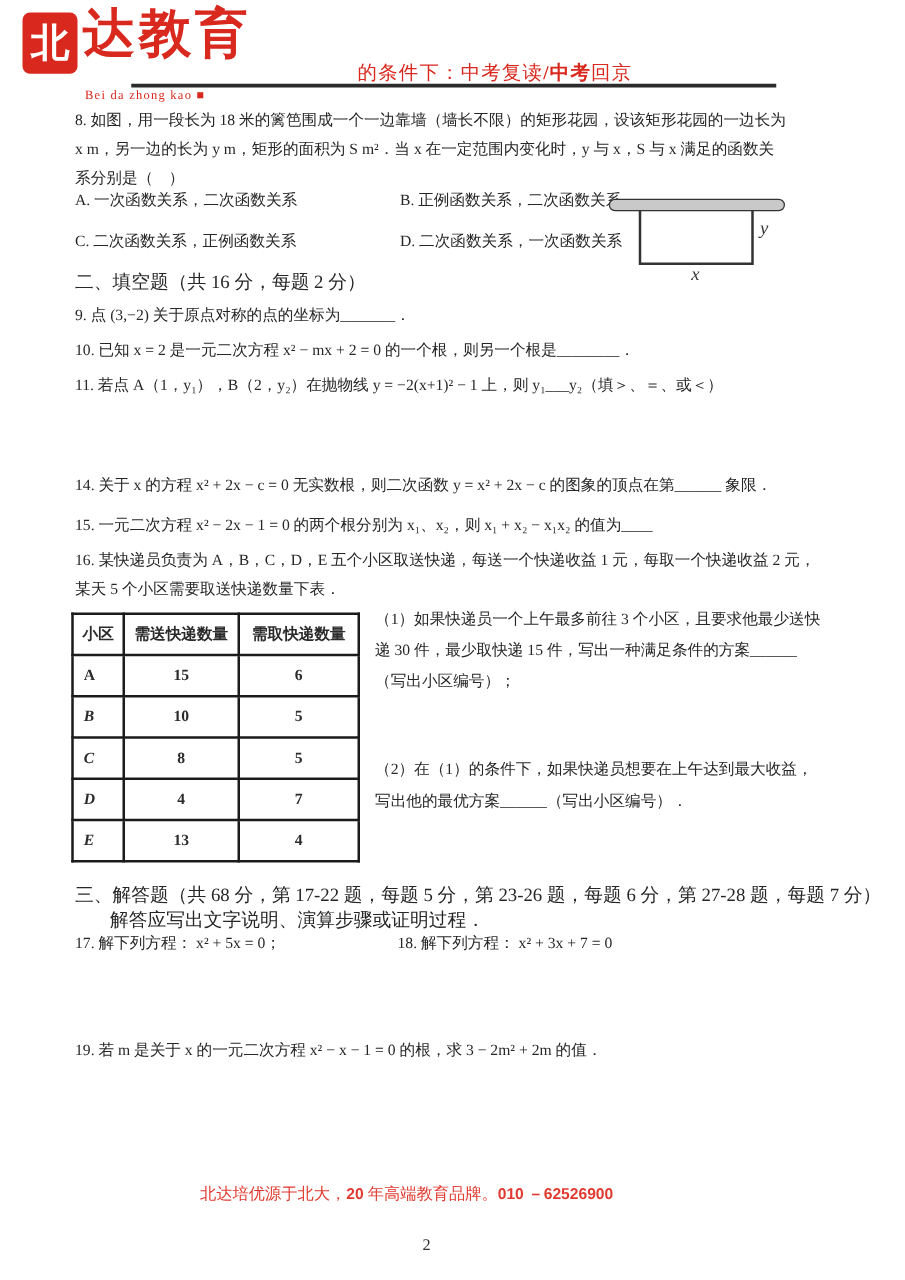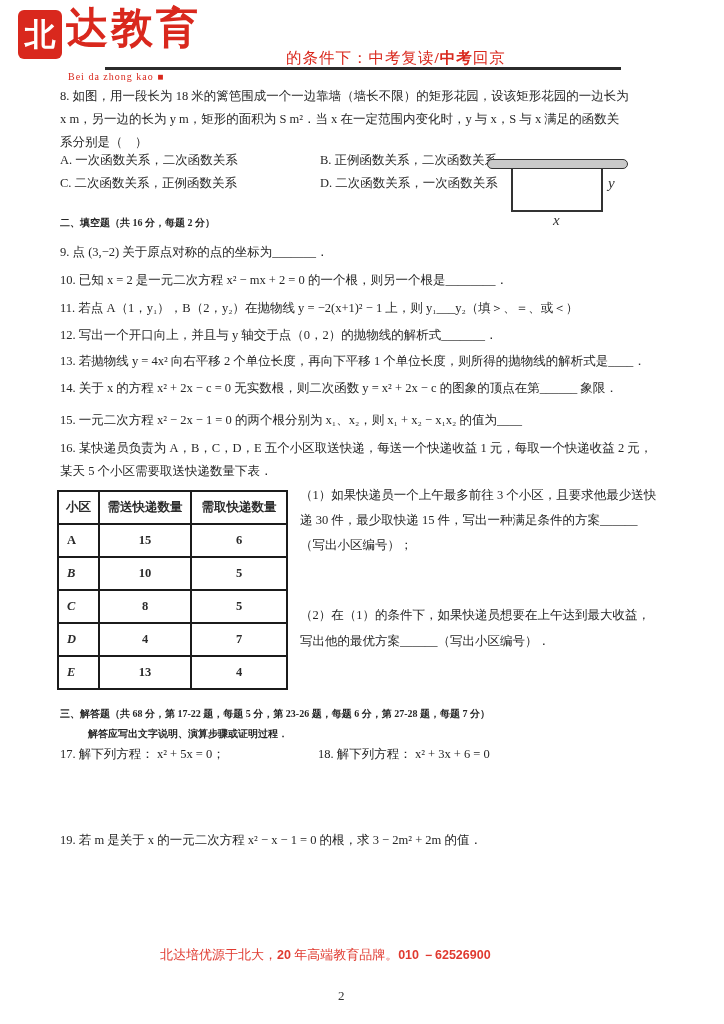--- a/index.html
+++ b/index.html
@@ -47,21 +47,21 @@
     position:absolute; left:487px; top:159px; width:141px; height:10px;
     background:var(--wall-fill); border:1.5px solid #333; border-radius:5px; z-index:2;
   }
   .garden-rect {
     position:absolute; left:511px; top:166px; width:92px; height:46px;
     background:#fff; border:2px solid #333; z-index:1;
   }
   .diagram-label { position:absolute; font-style:italic; font-size:15px; color:#333; z-index:3; }
 
   
-  .heading { font-weight:bold; font-size:10px; }
+  .heading { font-weight:normal; font-size:15px; }
   .body-line { position:absolute; left:60px; white-space:nowrap; }
 
   
   .dtable { position:absolute; left:57px; top:490px; border-collapse:collapse; }
   .dtable th, .dtable td {
     border:2px solid var(--table-border); font-weight:bold; font-size:12.5px;
     text-align:center; height:33px; vertical-align:middle; color:#2b2b2b;
   }
   .dtable th:nth-child(1), .dtable td:nth-child(1) { width:41px; }
   .dtable th:nth-child(2), .dtable td:nth-child(2) { width:92px; }
@@ -95,40 +95,38 @@
   </div>
 
   <div>
     <div class="q8-line" style="top:88px">8. 如图，用一段长为 18 米的篱笆围成一个一边靠墙（墙长不限）的矩形花园，设该矩形花园的一边长为</div>
     <div class="q8-line" style="top:111px">x m，另一边的长为 y m，矩形的面积为 S m²．当 x 在一定范围内变化时，y 与 x，S 与 x 满足的函数关</div>
     <div class="q8-line" style="top:134px">系分别是（　）</div>
     <div class="opt-row" style="top:152px">
       <span>A. 一次函数关系，二次函数关系</span>
       <span class="opt-col2">B. 正例函数关系，二次函数关系</span>
     </div>
-    <div class="opt-row" style="top:175px">
+    <div class="opt-row" style="top:185px">
       <span>C. 二次函数关系，正例函数关系</span>
       <span class="opt-col2">D. 二次函数关系，一次函数关系</span>
     </div>
   </div>
 
   <div>
     <div class="wall-bar"></div>
     <div class="garden-rect"></div>
     <div class="diagram-label" style="left:608px; top:175px">y</div>
     <div class="diagram-label" style="left:553px; top:212px">x</div>
   </div>
 
   <div class="body-line heading" style="top:216px">二、填空题（共 16 分，每题 2 分）</div>
 
   <div class="body-line" style="top:244px">9. 点 (3,−2) 关于原点对称的点的坐标为_______．</div>
   <div class="body-line" style="top:272px">10. 已知 x = 2 是一元二次方程 x² − mx + 2 = 0 的一个根，则另一个根是________．</div>
   <div class="body-line" style="top:300px">11. 若点 A（1，y₁），B（2，y₂）在抛物线 y = −2(x+1)² − 1 上，则 y₁___y₂（填＞、＝、或＜）</div>
-  <div class="body-line" style="top:327px">12. 写出一个开口向上，并且与 y 轴交于点（0，2）的抛物线的解析式_______．</div>
-  <div class="body-line" style="top:353px">13. 若抛物线 y = 4x² 向右平移 2 个单位长度，再向下平移 1 个单位长度，则所得的抛物线的解析式是____．</div>
   <div class="body-line" style="top:380px">14. 关于 x 的方程 x² + 2x − c = 0 无实数根，则二次函数 y = x² + 2x − c 的图象的顶点在第______ 象限．</div>
   <div class="body-line" style="top:412px">15. 一元二次方程 x² − 2x − 1 = 0 的两个根分别为 x₁、x₂，则 x₁ + x₂ − x₁x₂ 的值为____</div>
 
   <div class="body-line" style="top:440px">16. 某快递员负责为 A，B，C，D，E 五个小区取送快递，每送一个快递收益 1 元，每取一个快递收益 2 元，</div>
   <div class="body-line" style="top:463px">某天 5 个小区需要取送快递数量下表．</div>
 
   <table class="dtable">
     <tbody>
         <tr>
       <th>小区</th>
@@ -170,19 +168,19 @@
   </div>
   <div>
     <div class="right-col-line" style="top:607px">（2）在（1）的条件下，如果快递员想要在上午达到最大收益，</div>
     <div class="right-col-line" style="top:633px">写出他的最优方案______（写出小区编号）．</div>
   </div>
 
   <div class="body-line heading" style="top:707px">三、解答题（共 68 分，第 17-22 题，每题 5 分，第 23-26 题，每题 6 分，第 27-28 题，每题 7 分）</div>
   <div class="body-line heading" style="top:727px; left:88px">解答应写出文字说明、演算步骤或证明过程．</div>
 
   <div class="body-line" style="top:746px">17. 解下列方程：  x² + 5x = 0；</div>
-  <div class="abs" style="left:318px; top:746px">18. 解下列方程：  x² + 3x + 6 = 0</div>
+  <div class="abs" style="left:318px; top:746px">18. 解下列方程：  x² + 3x + 7 = 0</div>
   <div class="body-line" style="top:832px">19. 若 m 是关于 x 的一元二次方程 x² − x − 1 = 0 的根，求 3 − 2m² + 2m 的值．</div>
 
   <div class="footer-slogan"><span>北达培优源于北大，</span><b>20</b><span> 年高端教育品牌。</span><b>010 －62526900</b></div>
   <div class="page-num">2</div>
 
 </div>
 
 </body></html>

